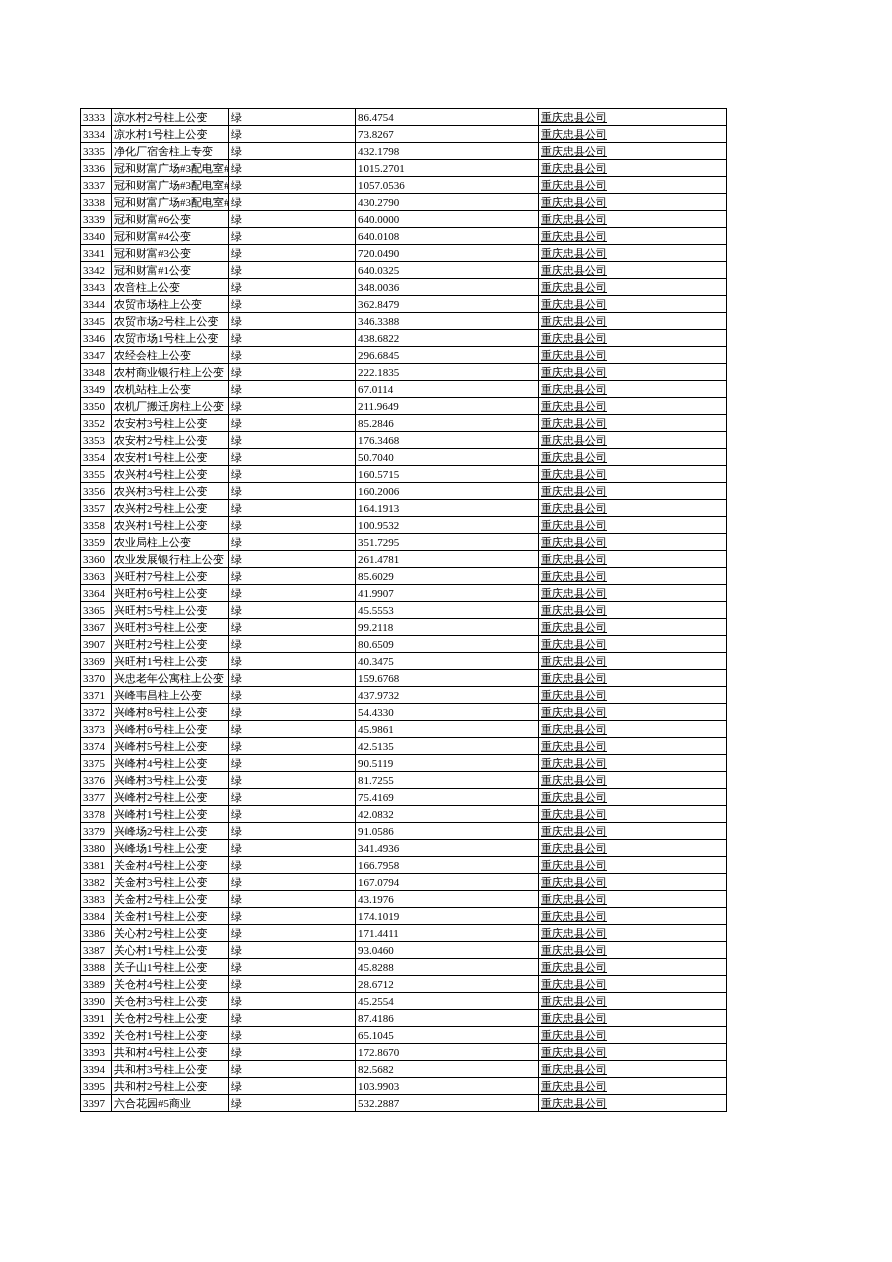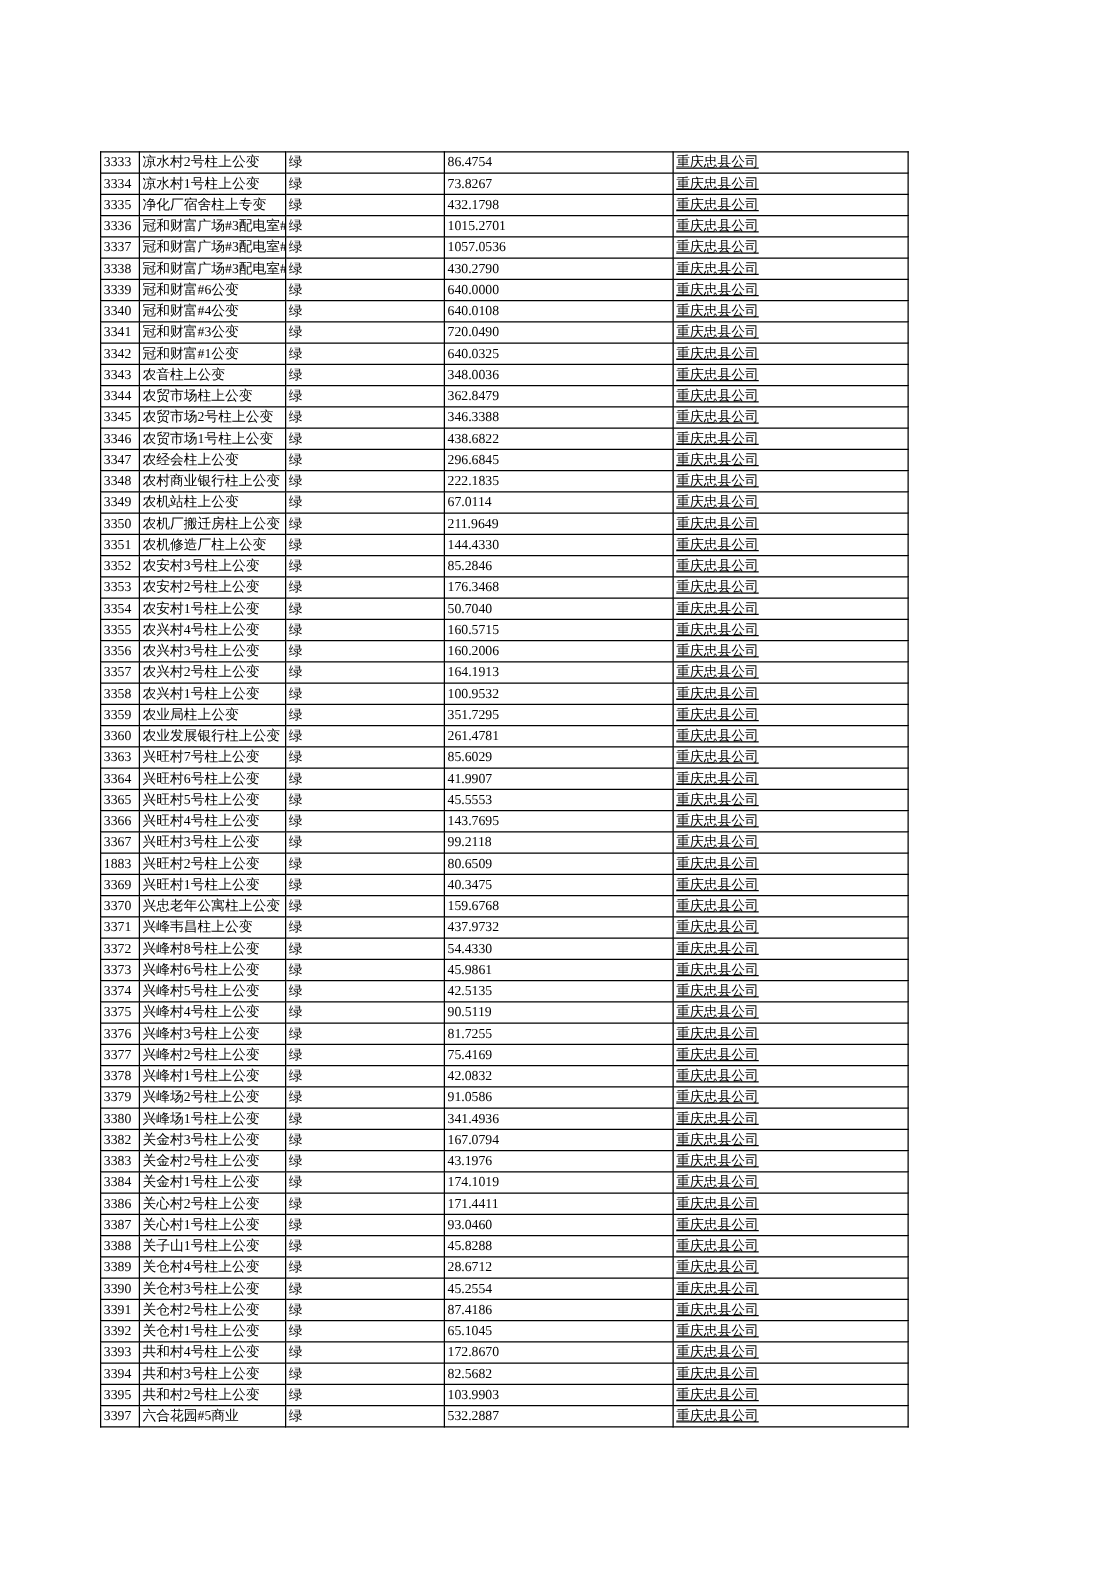--- a/index.html
+++ b/index.html
@@ -8,21 +8,20 @@
     height: 1262px;
     background: #ffffff;
     position: relative;
     font-family: "Liberation Serif", "DejaVu Serif", serif;
     color: #000000;
   }
   .sheet {
     position: absolute;
     left: 80px;
     top: 108px;
-    margin-top: 13px;
   }
   table.grid {
     border-collapse: collapse;
     table-layout: fixed;
     width: 646px;
   }
   table.grid td {
     border: 1px solid #000000;
     height: 16px;
     padding: 0 3px 0 2px;
@@ -228,29 +227,20 @@
   <tr>
     <td>3350</td>
     <td>农机厂搬迁房柱上公变</td>
     <td>绿</td>
     <td>211.9649</td>
     <td>
       <span class="company-link">重庆忠县公司</span>
     </td>
   </tr>
 
-  <tr>
-    <td>3351</td>
-    <td>农机修造厂柱上公变</td>
-    <td>绿</td>
-    <td>144.4330</td>
-    <td>
-      <span class="company-link">重庆忠县公司</span>
-    </td>
-  </tr>
 
   <tr>
     <td>3352</td>
     <td>农安村3号柱上公变</td>
     <td>绿</td>
     <td>85.2846</td>
     <td>
       <span class="company-link">重庆忠县公司</span>
     </td>
   </tr>
@@ -360,42 +350,33 @@
   <tr>
     <td>3365</td>
     <td>兴旺村5号柱上公变</td>
     <td>绿</td>
     <td>45.5553</td>
     <td>
       <span class="company-link">重庆忠县公司</span>
     </td>
   </tr>
 
-  <tr>
-    <td>3366</td>
-    <td>兴旺村4号柱上公变</td>
-    <td>绿</td>
-    <td>143.7695</td>
-    <td>
-      <span class="company-link">重庆忠县公司</span>
-    </td>
-  </tr>
 
   <tr>
     <td>3367</td>
     <td>兴旺村3号柱上公变</td>
     <td>绿</td>
     <td>99.2118</td>
     <td>
       <span class="company-link">重庆忠县公司</span>
     </td>
   </tr>
 
   <tr>
-    <td>1883</td>
+    <td>3907</td>
     <td>兴旺村2号柱上公变</td>
     <td>绿</td>
     <td>80.6509</td>
     <td>
       <span class="company-link">重庆忠县公司</span>
     </td>
   </tr>
 
   <tr>
     <td>3369</td>
@@ -510,20 +491,29 @@
   <tr>
     <td>3380</td>
     <td>兴峰场1号柱上公变</td>
     <td>绿</td>
     <td>341.4936</td>
     <td>
       <span class="company-link">重庆忠县公司</span>
     </td>
   </tr>
 
+  <tr>
+    <td>3381</td>
+    <td>关金村4号柱上公变</td>
+    <td>绿</td>
+    <td>166.7958</td>
+    <td>
+      <span class="company-link">重庆忠县公司</span>
+    </td>
+  </tr>
 
   <tr>
     <td>3382</td>
     <td>关金村3号柱上公变</td>
     <td>绿</td>
     <td>167.0794</td>
     <td>
       <span class="company-link">重庆忠县公司</span>
     </td>
   </tr>

